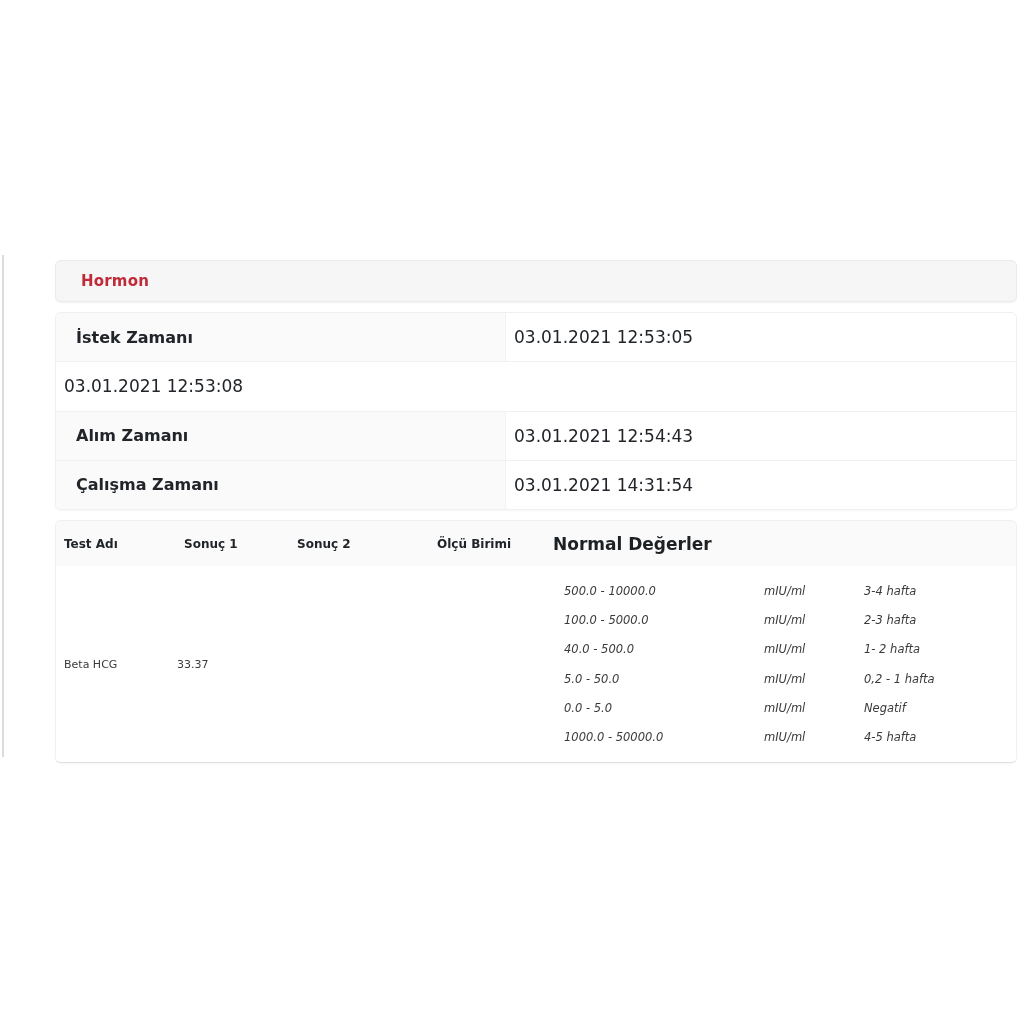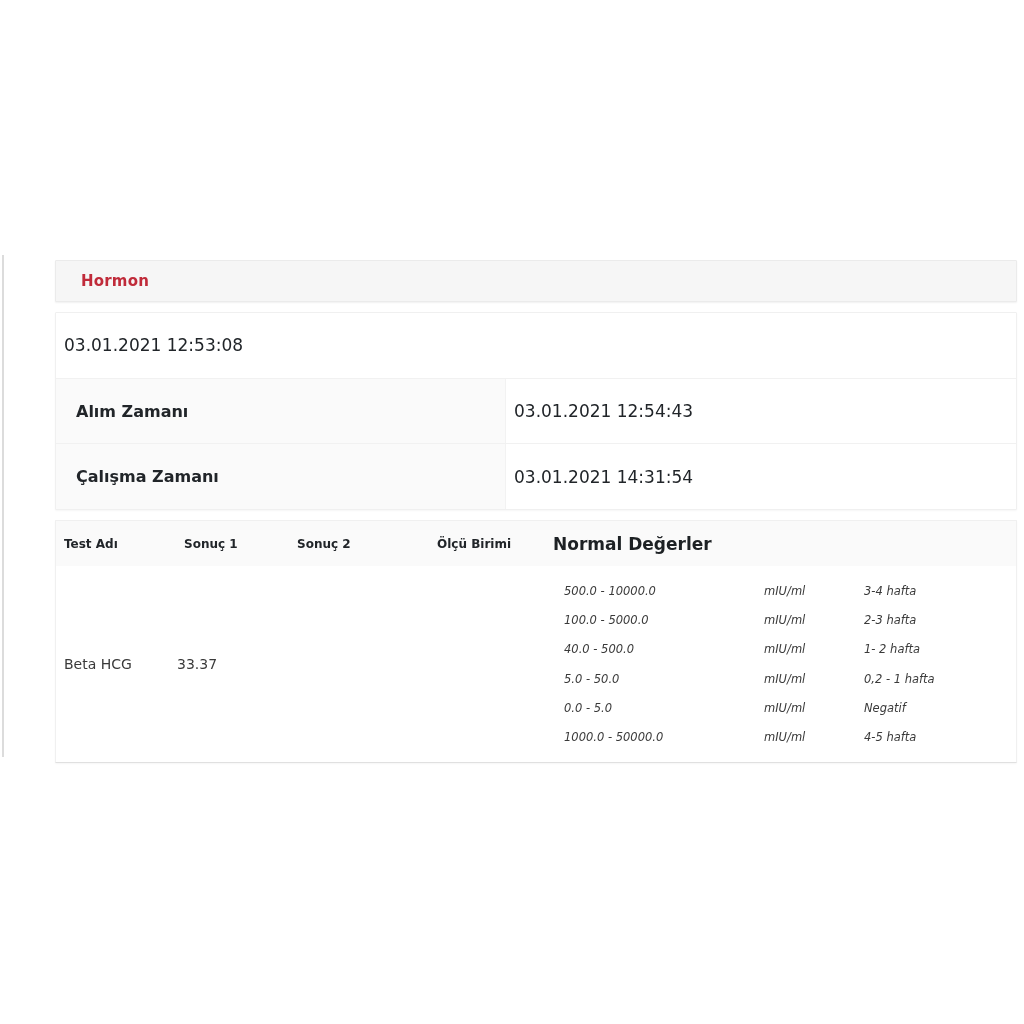--- a/index.html
+++ b/index.html
@@ -19,21 +19,21 @@
     left: 2px; top: 255px;
     width: 2px; height: 502px;
     background: #dcdcdc;
   }
 
   .panel {
     position: absolute;
     left: 55px;
     width: 962px;
     box-sizing: border-box;
-    border-radius: 1px;
+    border-radius: 6px;
     background: #ffffff;
   }
 
   
   .panel-hormon {
     top: 260px; height: 42px;
     background: #f6f6f6;
     border: 1px solid #ebebeb;
     box-shadow: 0 1px 2px rgba(0,0,0,0.06);
     display: flex; align-items: center;
@@ -111,21 +111,21 @@
 
   .table-body {
     position: absolute;
     left: 0; right: 0; top: 45px; bottom: 0;
     background: #ffffff;
   }
   .cell-test, .cell-result1 {
     position: absolute;
     top: 50%;
     transform: translateY(-50%);
-    font-size: 14px;
+    font-size: 11px;
     color: #3a3a3a;
     white-space: nowrap;
   }
   .cell-test    { left: 8px; }
   .cell-result1 { left: 121px; }
 
   .ranges {
     position: absolute;
     left: 508px; right: 8px; top: 0; bottom: 0;
     display: flex;
@@ -151,20 +151,24 @@
 <div class="stage">
 
   <div class="left-hairline"></div>
 
   <div class="panel panel-hormon">
     <span class="section-title">Hormon</span>
   </div>
 
   <div class="panel panel-meta">
     <div class="meta-row">
+      <div class="meta-label">İstek Zamanı</div>
+      <div class="meta-value">03.01.2021 12:53:05</div>
+    </div>
+    <div class="meta-row">
       <div class="meta-value">03.01.2021 12:53:08</div>
     </div>
     <div class="meta-row">
       <div class="meta-label">Alım Zamanı</div>
       <div class="meta-value">03.01.2021 12:54:43</div>
     </div>
     <div class="meta-row">
       <div class="meta-label">Çalışma Zamanı</div>
       <div class="meta-value">03.01.2021 14:31:54</div>
     </div>

